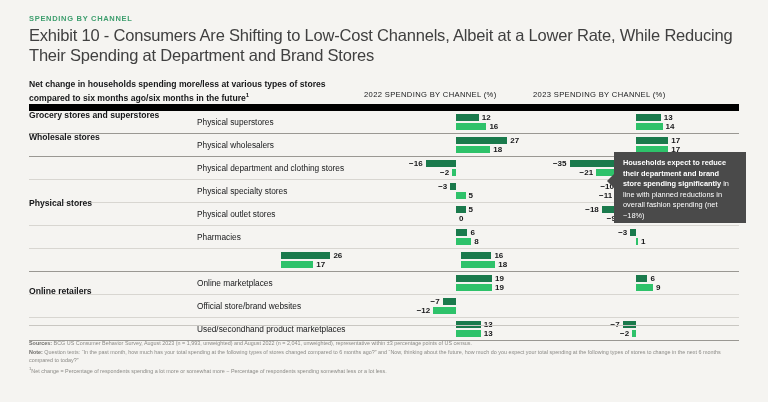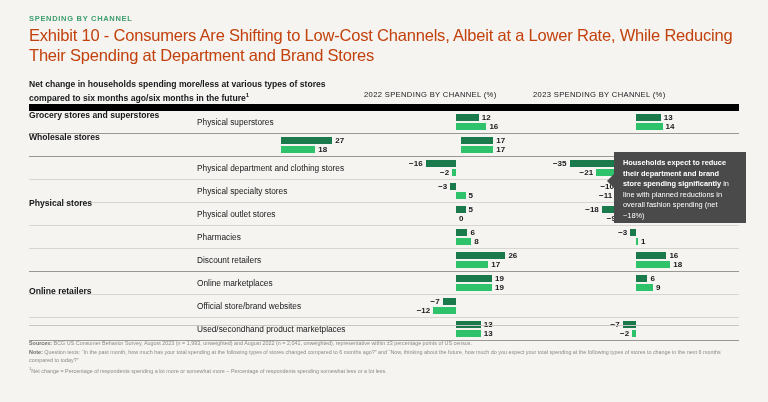--- a/index.html
+++ b/index.html
@@ -14,21 +14,21 @@
 
   
   .eyebrow{
     position:absolute;left:29px;top:14px;
     font-size:7.5px;font-weight:bold;letter-spacing:.7px;
     color:#3e9e6e;text-transform:uppercase;
   }
   .title{
     position:absolute;left:29px;top:25px;width:715px;
     font-size:16.5px;font-weight:normal;line-height:1.22;
-    letter-spacing:-.2px;color:#c2410c;
+    letter-spacing:-.2px;color:#404040;
   }
   .subtitle{
     position:absolute;left:29px;top:79px;width:330px;
     font-size:8.6px;font-weight:bold;line-height:1.35;color:#17181a;
   }
   .subtitle sup{font-size:6px;font-weight:bold;}
 
   .colhead{
     position:absolute;top:90px;
     font-size:7.6px;font-weight:normal;letter-spacing:.35px;color:#17181a;
@@ -155,20 +155,21 @@
           <div class="panel p23">
             <div class="bar dark r0" style="left: 84px; width: 24.7px;"></div>
             <div class="vlabel r0" style="left: 111.7px;">13</div>
             <div class="bar light r1" style="left: 84px; width: 26.6px;"></div>
             <div class="vlabel r1" style="left: 113.6px;">14</div>
           </div>
         </div>
       </div>
       <div class="row grpend">
         <div class="cat blank"></div>
+        <div class="sub">Physical wholesalers</div>
         <div class="plotwrap">
           <div class="panel p22">
             <div class="bar dark r0" style="left: 84px; width: 51.3px;"></div>
             <div class="vlabel r0" style="left: 138.3px;">27</div>
             <div class="bar light r1" style="left: 84px; width: 34.2px;"></div>
             <div class="vlabel r1" style="left: 121.2px;">18</div>
           </div>
           <div class="panel p23">
             <div class="bar dark r0" style="left: 84px; width: 32.3px;"></div>
             <div class="vlabel r0" style="left: 119.3px;">17</div>
@@ -244,21 +245,20 @@
           <div class="panel p23">
             <div class="bar dark r0" style="left: 78.3px; width: 5.7px;"></div>
             <div class="vlabel r0" style="right: 104.7px;">−3</div>
             <div class="bar light r1" style="left: 84px; width: 1.9px;"></div>
             <div class="vlabel r1" style="left: 88.9px;">1</div>
           </div>
         </div>
       </div>
       <div class="row grpend">
         <div class="cat blank"></div>
-        <div class="sub">Discount retailers</div>
         <div class="plotwrap">
           <div class="panel p22">
             <div class="bar dark r0" style="left: 84px; width: 49.4px;"></div>
             <div class="vlabel r0" style="left: 136.4px;">26</div>
             <div class="bar light r1" style="left: 84px; width: 32.3px;"></div>
             <div class="vlabel r1" style="left: 119.3px;">17</div>
           </div>
           <div class="panel p23">
             <div class="bar dark r0" style="left: 84px; width: 30.4px;"></div>
             <div class="vlabel r0" style="left: 117.4px;">16</div>

